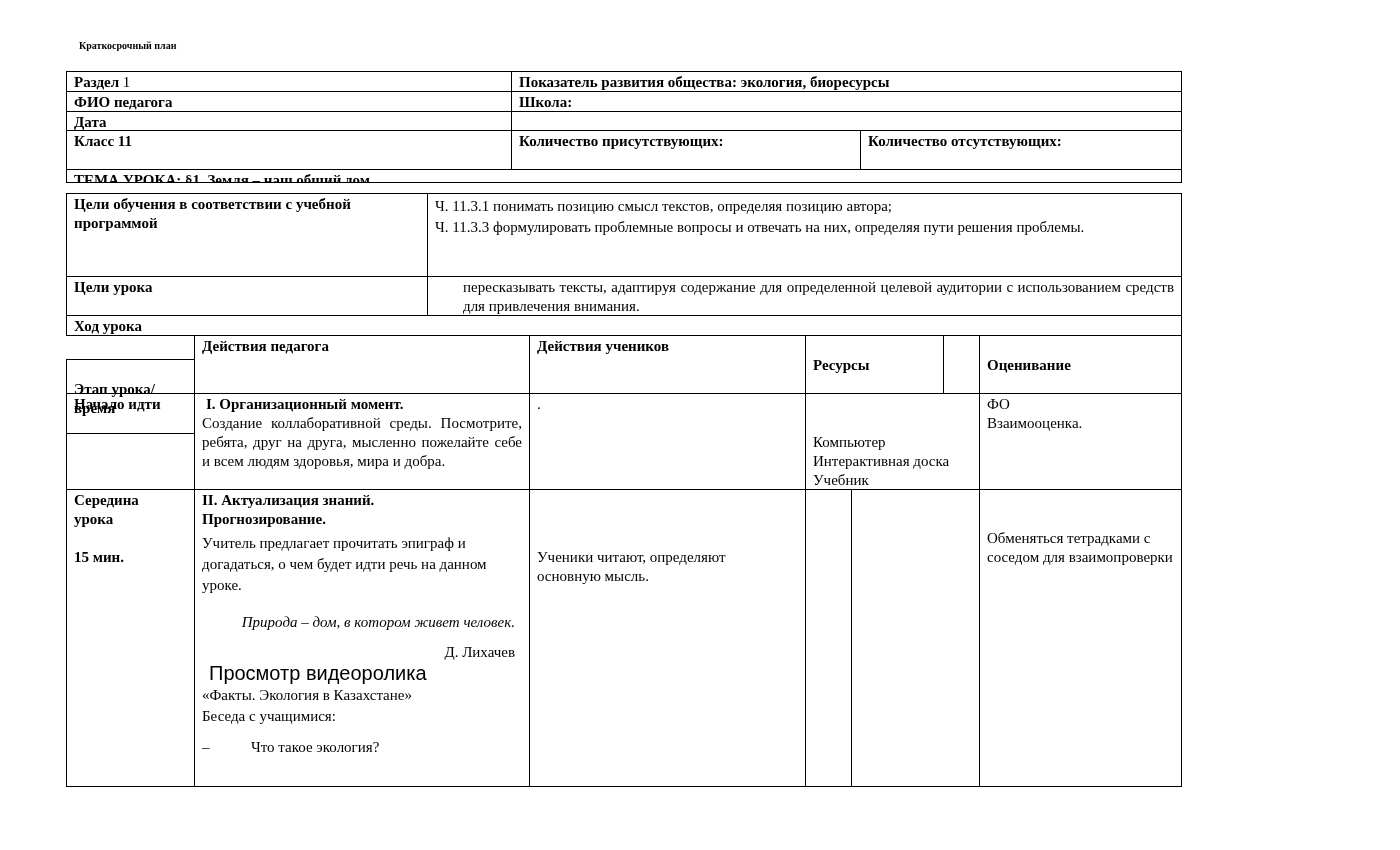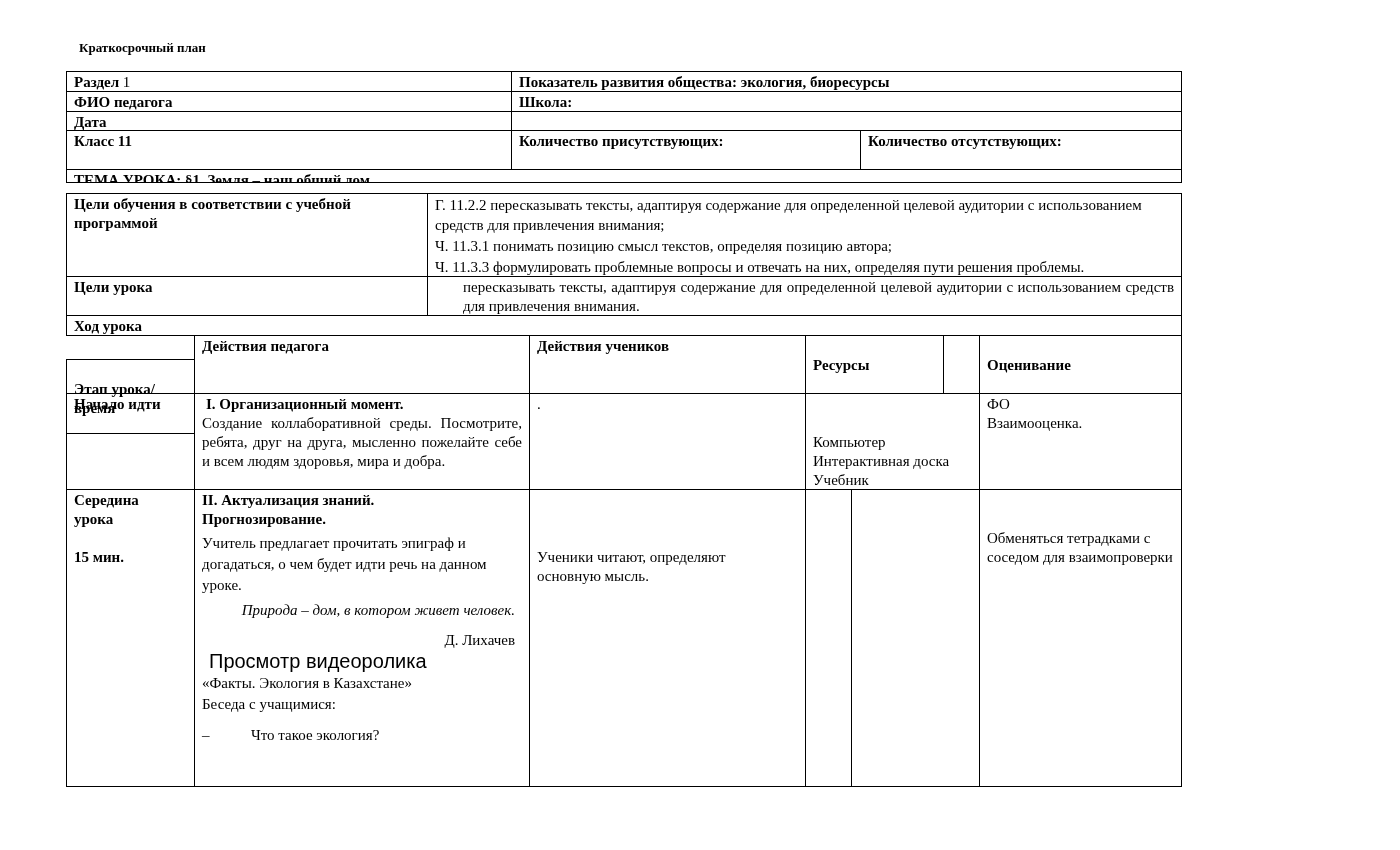--- a/index.html
+++ b/index.html
@@ -1,18 +1,18 @@
 <!DOCTYPE html>
 <html><head>
   <meta charset="utf-8">
   <style>
     html, body { margin: 0; padding: 0; background: #ffffff; }
     body { width: 1400px; height: 850px; position: relative; overflow: hidden;
            font-family: "Liberation Serif", "DejaVu Serif", serif; color: #000; }
-    .title { position: absolute; left: 79px; top: 40px; font-size: 13px; font-weight: bold; }
+    .title { position: absolute; left: 79px; top: 40px; font-size: 10px; font-weight: bold; }
     .cell { position: absolute; box-sizing: border-box; border: 1px solid #000;
             padding: 1px 7px; font-size: 15px; line-height: 19px; overflow: hidden; }
     .b { font-weight: bold; }
     .narrow { font-family: "Liberation Sans Narrow", "Liberation Serif", serif; }
     .just { text-align: justify; }
     .right { text-align: right; }
     .it { font-style: italic; }
     .sans { font-family: Liberation Sans, sans-serif; font-size: 20px; }
     .line { display: block; }
   </style>
@@ -34,21 +34,20 @@
 <div class="cell" style="left:511px;top:111px;width:671px;height:20px;"></div>
 
 <div class="cell b" style="left:66px;top:130px;width:446px;height:40px;">Класс 11</div>
 <div class="cell b narrow" style="left:511px;top:130px;width:350px;height:40px;">Количество присутствующих:</div>
 <div class="cell b narrow" style="left:860px;top:130px;width:322px;height:40px;">Количество отсутствующих:</div>
 
 <div class="cell b" style="left:66px;top:169px;width:1116px;height:14px;">ТЕМА УРОКА: §1. Земля – наш общий дом</div>
 
 <div class="cell b" style="left:66px;top:193px;width:362px;height:84px;">Цели обучения в соответствии с учебной программой</div>
 <div class="cell narrow" style="left:427px;top:193px;width:755px;height:84px;line-height:20px;">
-  <span class="line">Г. 11.2.2 пересказывать тексты, адаптируя содержание для определенной целевой аудитории с использованием средств  для привлечения внимания;</span>
   <span class="line" style="margin-top:1px;">Ч. 11.3.1 понимать позицию смысл текстов, определяя позицию автора;</span>
   <span class="line" style="margin-top:1px;">Ч. 11.3.3 формулировать проблемные вопросы и отвечать  на них, определяя пути решения проблемы.</span>
 </div>
 
 <div class="cell b" style="left:66px;top:276px;width:362px;height:40px;">Цели урока</div>
 <div class="cell narrow just" style="left:427px;top:276px;width:755px;height:40px;padding-left:35px;">пересказывать тексты, адаптируя содержание для определенной целевой аудитории с использованием средств  для привлечения внимания.</div>
 
 <div class="cell b" style="left:66px;top:315px;width:1116px;height:21px;">Ход урока</div>
 
 <div class="cell b" style="left:66px;top:335px;width:129px;height:75px;margin-top:24px;">
@@ -79,21 +78,21 @@
   <span class="line">Взаимооценка.</span>
 </div>
 
 <div class="cell b" style="left:66px;top:489px;width:129px;height:298px;">
   <span class="line" style="width:80px;">Середина урока</span>
   <span class="line" style="margin-top:19px;">15 мин.</span>
 </div>
 <div class="cell" style="left:194px;top:489px;width:336px;height:298px;">
   <span class="line b" style="width:220px;">II. Актуализация знаний. Прогнозирование.</span>
   <span class="line" style="margin-top:4px;line-height:21px;width:300px;">Учитель предлагает прочитать эпиграф и догадаться, о чем будет идти речь на данном уроке.</span>
-  <span class="line it right" style="margin-top:4px;line-height:21px;padding-right:7px;">Природа – дом, в котором живет человек.</span>
+  <span class="line it right" style="margin-top:16px;line-height:21px;padding-right:7px;">Природа – дом, в котором живет человек.</span>
   <span class="line right" style="margin-top:9px;line-height:21px;padding-right:7px;">Д. Лихачев</span>
   <span class="line sans" style="padding-left:7px;line-height:21px;">Просмотр видеоролика</span>
   <span class="line" style="line-height:22px;">«Факты. Экология в Казахстане»</span>
   <span class="line" style="line-height:21px;">Беседа с учащимися:</span>
   <div style="margin-top:9px;line-height:22px;">
     <div style="display:flex;">
       <span style="width:49px;flex:none;">–</span>
       <span>Что такое экология?</span>
     </div>
   </div>

